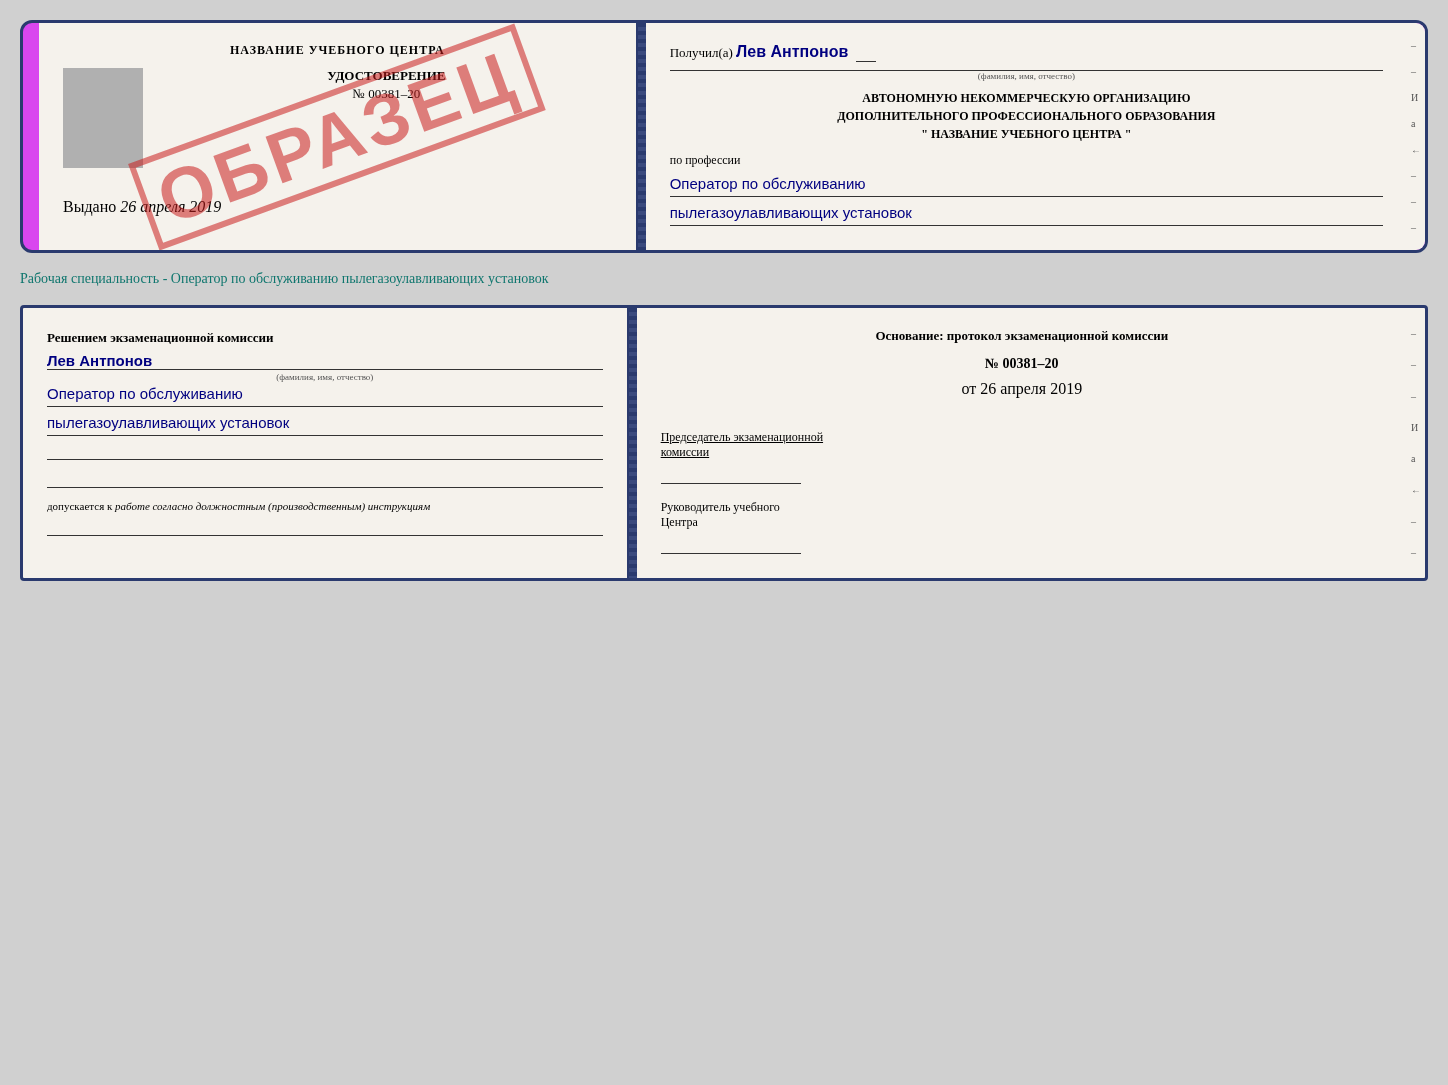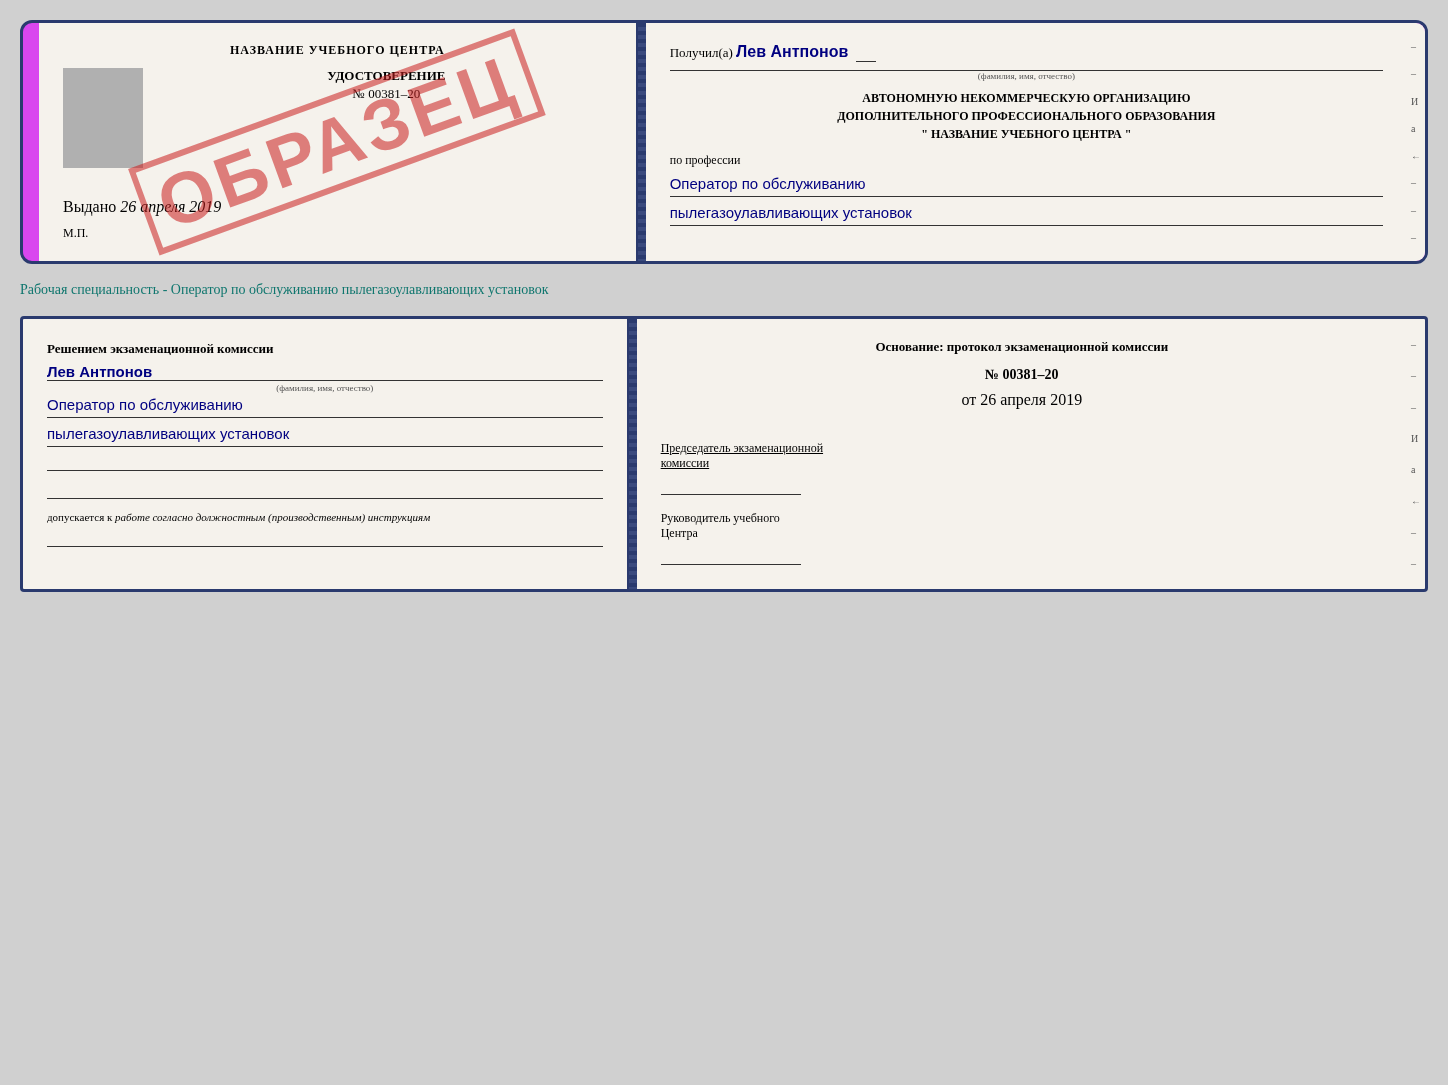--- a/index.html
+++ b/index.html
@@ -296,21 +296,20 @@
           <div class="cert-udostoverenie">УДОСТОВЕРЕНИЕ</div>
           <div class="cert-number">№ 00381–20</div>
         </div>
       </div>
 
       <div class="cert-issued">
         <span>Выдано</span>
         <span style="font-style:italic; font-family:'Segoe UI',cursive;">26 апреля 2019</span>
       </div>
 
-      <div class="cert-mp">М.П.</div>
 
       <div class="obrazec-stamp">ОБРАЗЕЦ</div>
     </div>
 
     <div class="spine-deco"></div>
 
     <div class="cert-page" style="flex: 1.3;">
       <div class="right-header">
         <span>Получил(а)</span>
         <span class="right-name">Лев Антпонов</span>

